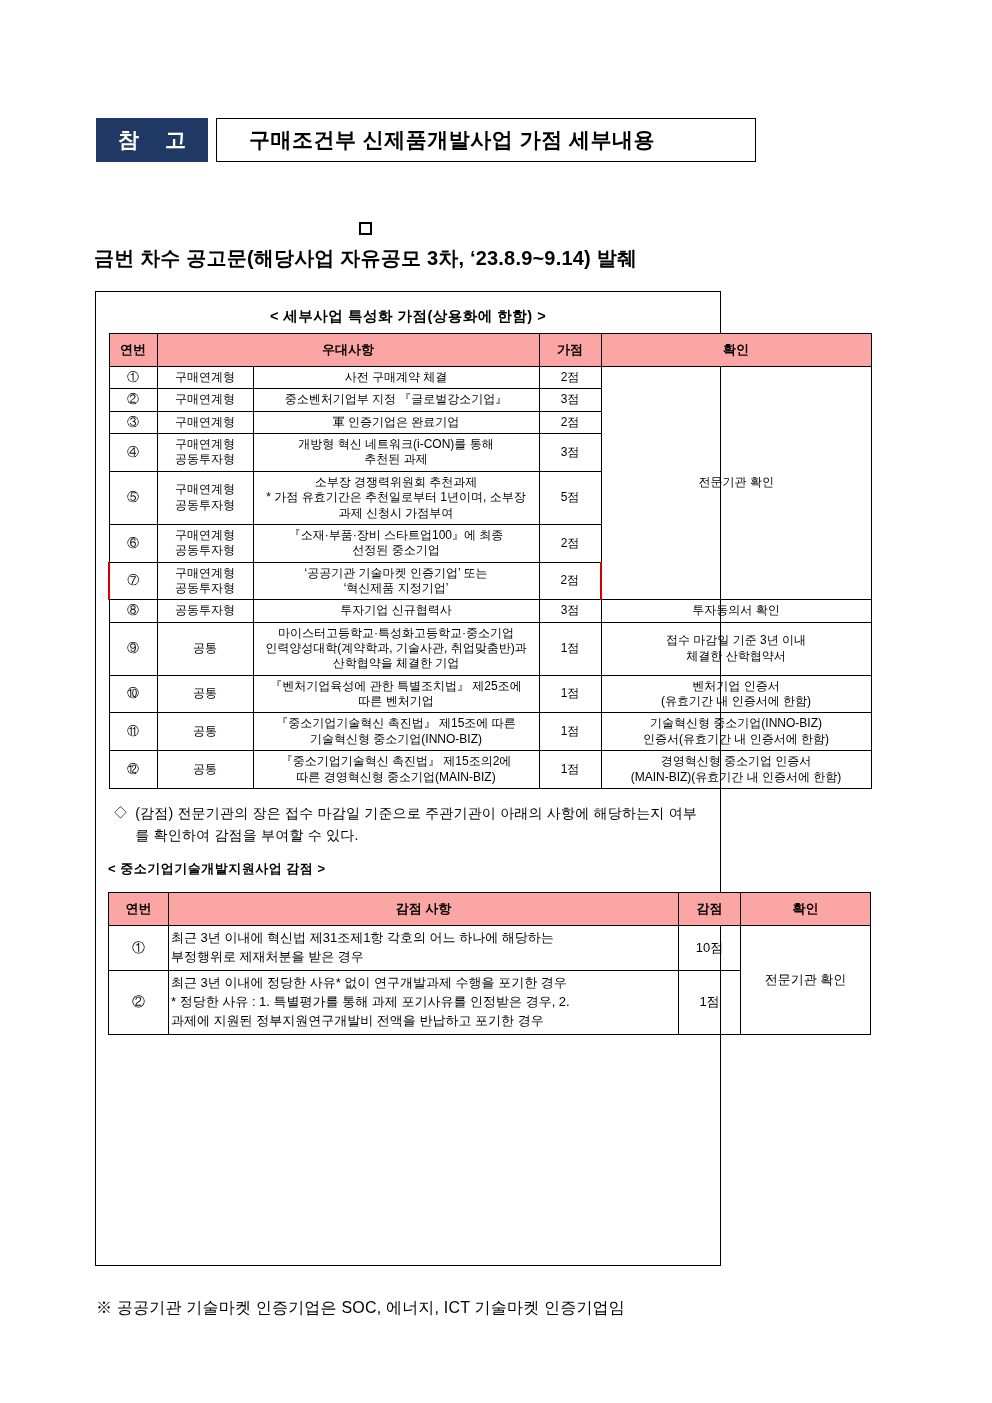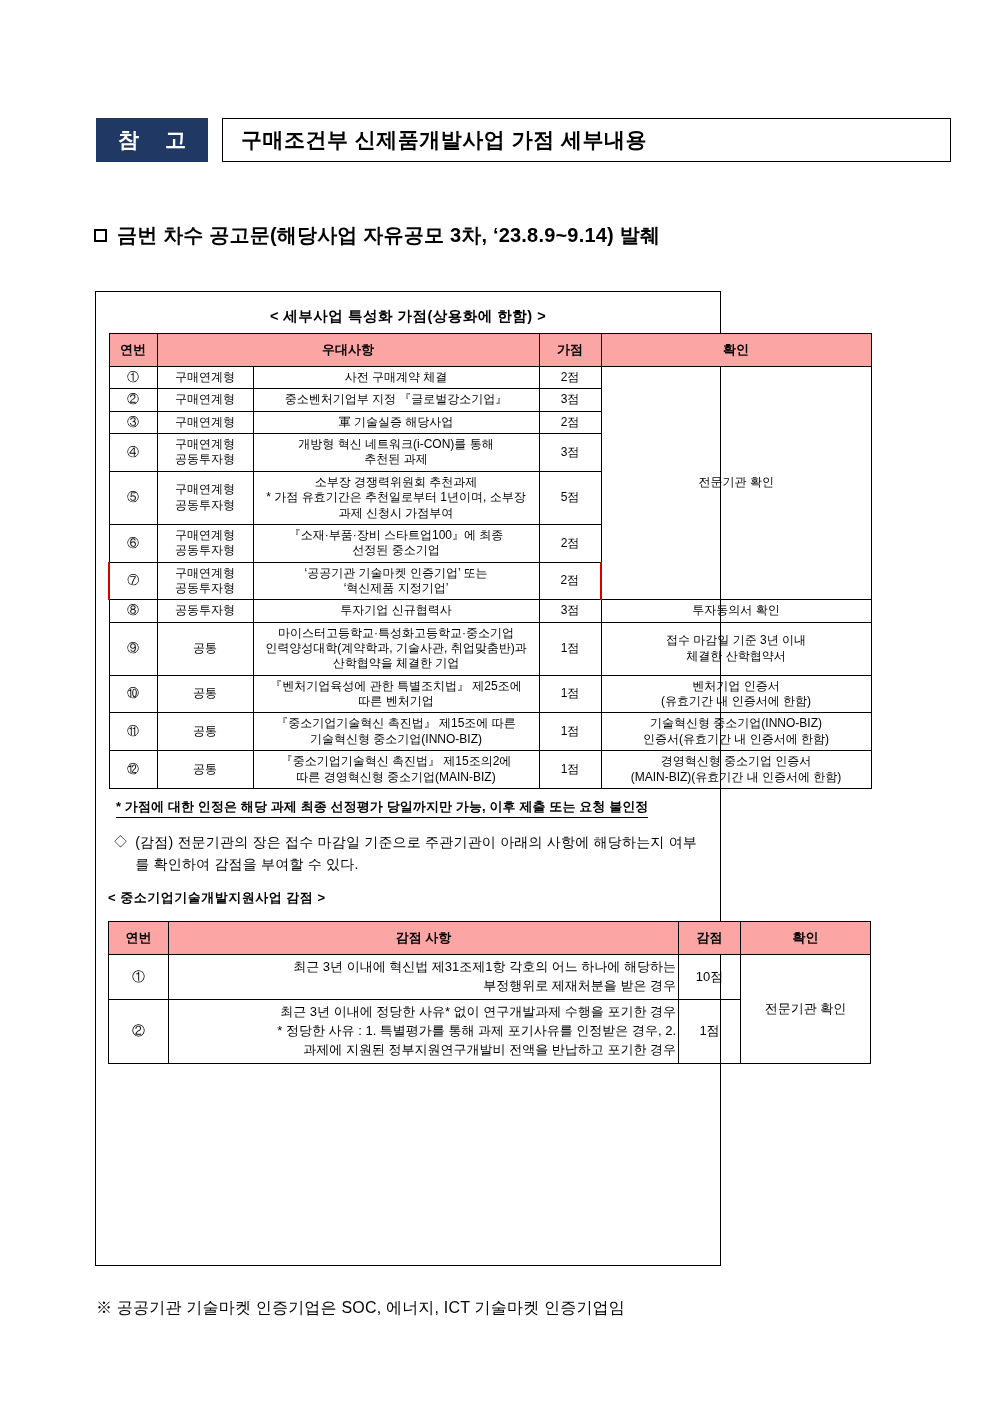--- a/index.html
+++ b/index.html
@@ -38,44 +38,45 @@
     font-size: 21px;
     font-weight: bold;
     letter-spacing: 10px;
     display: flex;
     align-items: center;
     justify-content: center;
     box-sizing: border-box;
     padding-left: 10px;
   }
   .title-box {
-    width: 729px;
+    width: 540px;
     height: 44px;
     border: 1.5px solid #000000;
-    margin-left: 14px;
+    margin-left: 8px;
     display: flex;
     align-items: center;
     box-sizing: border-box;
-    padding-left: 18px;
+    padding-left: 32px;
     font-size: 21px;
     font-weight: bold;
     letter-spacing: 0.5px;
   }
 
   
   .section-line {
     position: absolute;
     left: 94px;
     top: 222px;
     font-size: 20px;
     font-weight: bold;
     letter-spacing: 0.2px;
     display: flex;
     align-items: center;
     gap: 10px;
+    flex-direction: column;
   }
   .sq {
     display: inline-block;
     width: 13px;
     height: 13px;
     border: 2px solid #000;
     box-sizing: border-box;
   }
 
   
@@ -156,22 +157,22 @@
     text-align: left;
     font-size: 13px;
     font-weight: bold;
     letter-spacing: 0.5px;
     margin: 14px 0 14px 0;
   }
   table.grid2 th, table.grid2 td {
     font-size: 13px;
   }
   table.grid2 td.left {
-    text-align: right;
-    padding-left: 18px;
+    text-align: left;
+    padding-left: 2px;
     line-height: 1.45;
     font-size: 13px;
   }
 
   .footnote {
     position: absolute;
     left: 96px;
     top: 1298px;
     font-size: 16px;
     letter-spacing: 0.2px;
@@ -222,21 +223,21 @@
           </tr>
           <tr>
             <td class="num">②</td>
             <td class="typ">구매연계형</td>
             <td class="desc">중소벤처기업부 지정 『글로벌강소기업』</td>
             <td>3점</td>
           </tr>
           <tr>
             <td class="num">③</td>
             <td class="typ">구매연계형</td>
-            <td class="desc">軍 기술실증 해당사업</td>
+            <td class="desc">軍 인증기업은 완료기업</td>
             <td>2점</td>
           </tr>
           <tr>
             <td class="num">④</td>
             <td class="typ">구매연계형<br>공동투자형</td>
             <td class="desc">개방형 혁신 네트워크(i-CON)를 통해<br>추천된 과제</td>
             <td>3점</td>
           </tr>
           <tr>
             <td class="num">⑤</td>
@@ -287,21 +288,20 @@
           <tr>
             <td class="num">⑫</td>
             <td class="typ">공통</td>
             <td class="desc">『중소기업기술혁신 촉진법』 제15조의2에<br>따른 경영혁신형 중소기업(MAIN-BIZ)</td>
             <td>1점</td>
             <td class="conf">경영혁신형 중소기업 인증서<br>(MAIN-BIZ)(유효기간 내 인증서에 한함)</td>
           </tr>
         </tbody>
     </table>
 
-    <div class="note-star">* 가점에 대한 인정은 해당 과제 최종 선정평가 당일까지만 가능, 이후 제출 또는 요청 불인정</div>
 
     <div class="deduct-note">
       <span class="diamond">◇</span>
       <span>
         <b>(감점)</b>
         <span>전문기관의 장은 접수 마감일 기준으로 주관기관이 아래의 사항에 해당하는지 여부를 확인하여 감점을 부여할 수 있다.</span>
       </span>
     </div>
 
     <div class="caption2">&lt; 중소기업기술개발지원사업 감점 &gt;</div>

